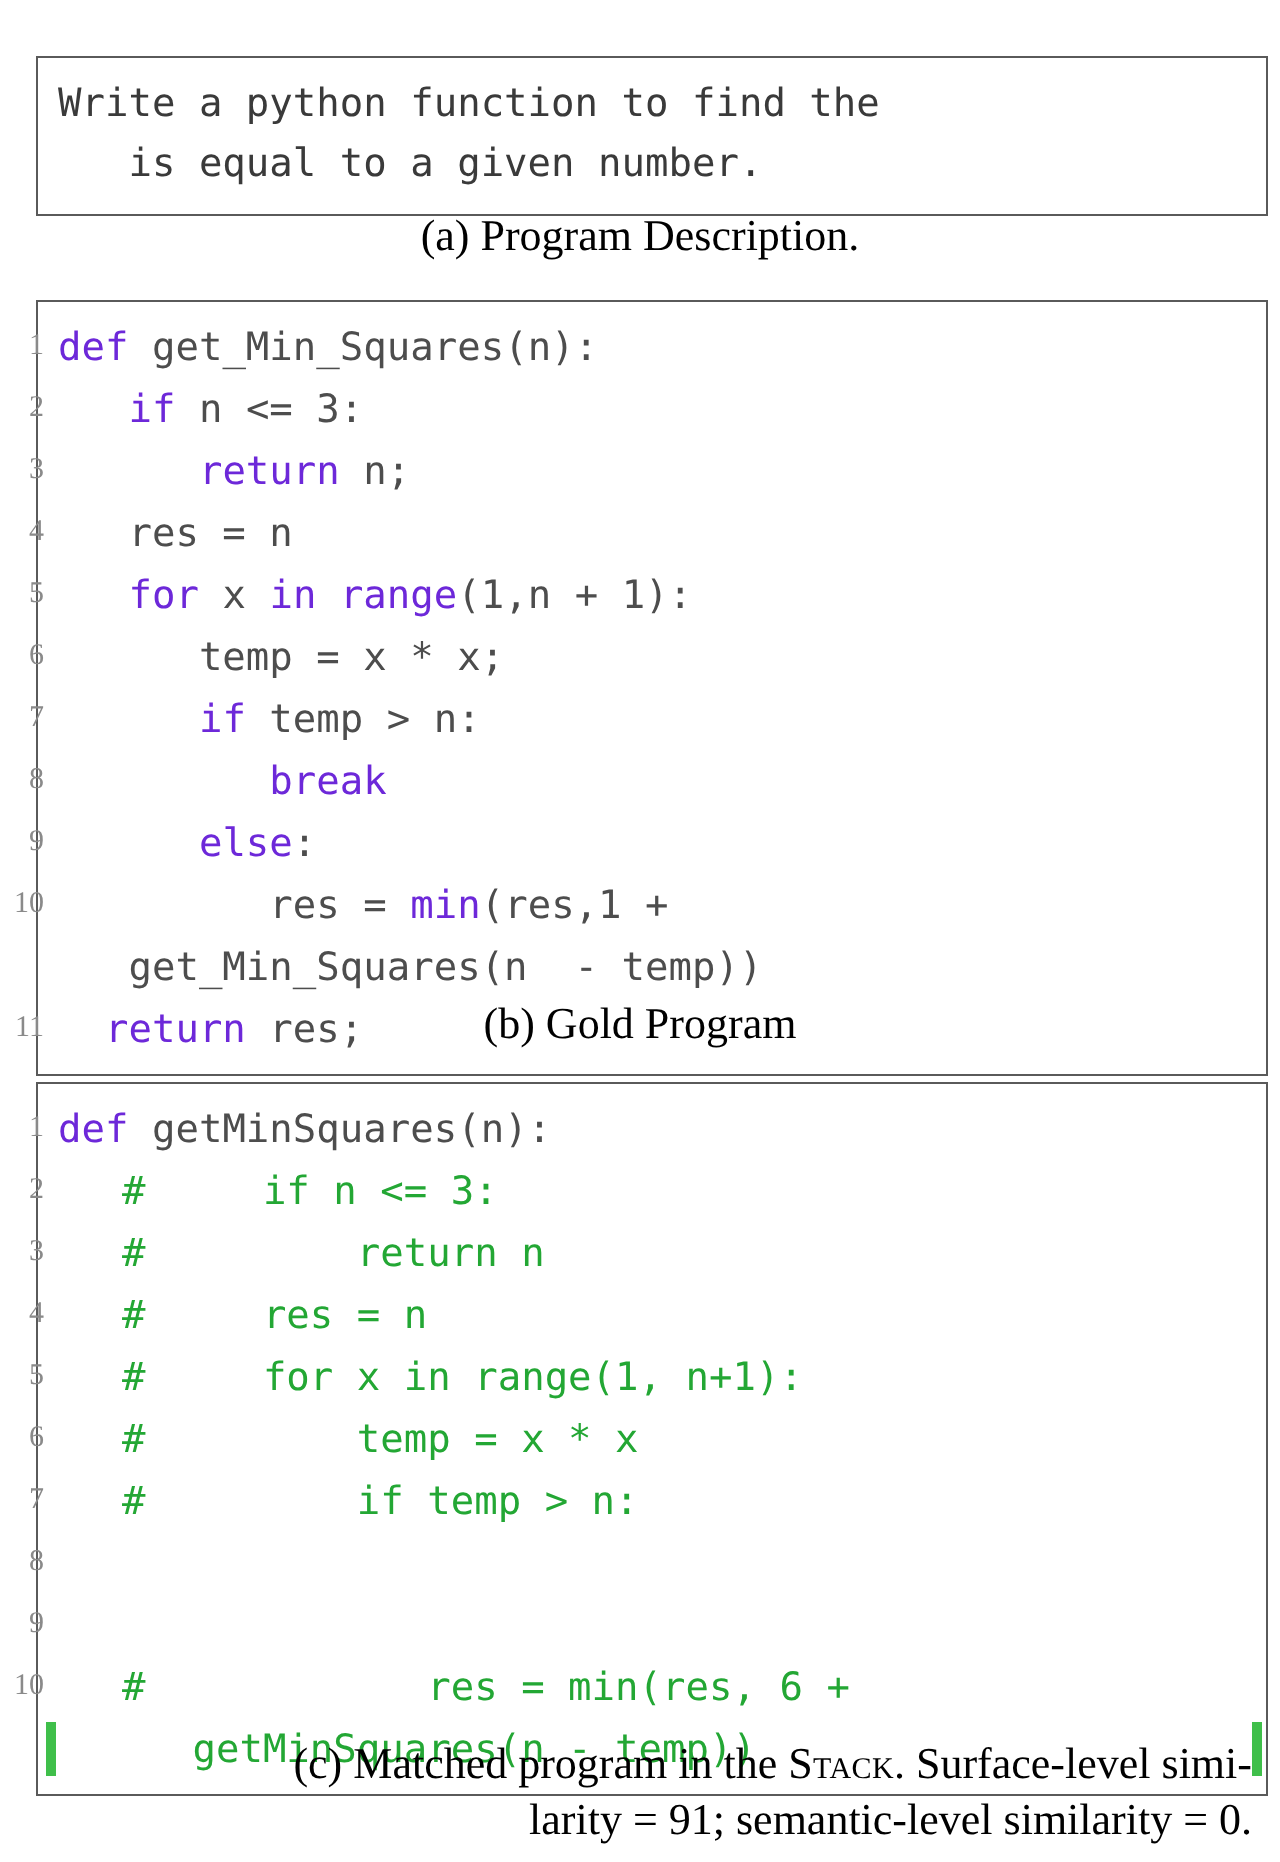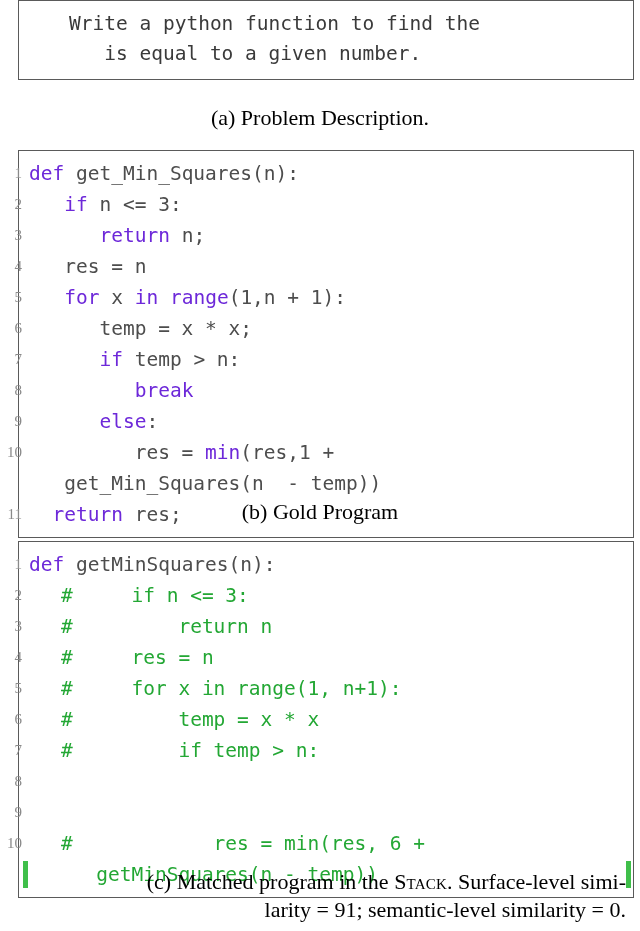--- a/index.html
+++ b/index.html
@@ -87,27 +87,27 @@
   .smallcaps{font-variant:small-caps;letter-spacing:.2px;}
 
   .code-inner{padding:7px 0 7px 0;}
   .code-pad{padding-left:10px;padding-right:8px;}
 </style>
 </head>
 <body>
 
 <div class="figure">
 
-  <div class="codebox prose" id="box-a" style="top:0;padding-left:40px;">
+  <div class="codebox prose" id="box-a" style="top:28px;">
     <div class="prose-inner" id="prose-lines">
         <div class="prose-line">Write a python function to find the</div>
         <div class="prose-line">   is equal to a given number.</div>
       </div>
   </div>
-  <div class="caption" id="cap-a" style="top:104px;">(a) Problem Description.</div>
+  <div class="caption" id="cap-a" style="top:104px;">(a) Program Description.</div>
 
   <div class="codebox" id="box-b" style="top:150px;">
     <div class="code-inner code-pad">
         <div class="rows" id="rows-b">
           <div class="row"><span class="lnum">1</span><span class="kw">def</span><span class="plain"> get_Min_Squares(n):</span></div>
           <div class="row"><span class="lnum">2</span><span class="plain">   </span><span class="kw">if</span><span class="plain"> n &lt;= 3:</span></div>
           <div class="row"><span class="lnum">3</span><span class="plain">      </span><span class="kw">return</span><span class="plain"> n;</span></div>
           <div class="row"><span class="lnum">4</span><span class="plain">   res = n</span></div>
           <div class="row"><span class="lnum">5</span><span class="plain">   </span><span class="kw">for</span><span class="plain"> x </span><span class="kw">in</span><span class="plain"> </span><span class="kw">range</span><span class="plain">(1,n + 1):</span></div>
           <div class="row"><span class="lnum">6</span><span class="plain">      temp = x * x;</span></div>

